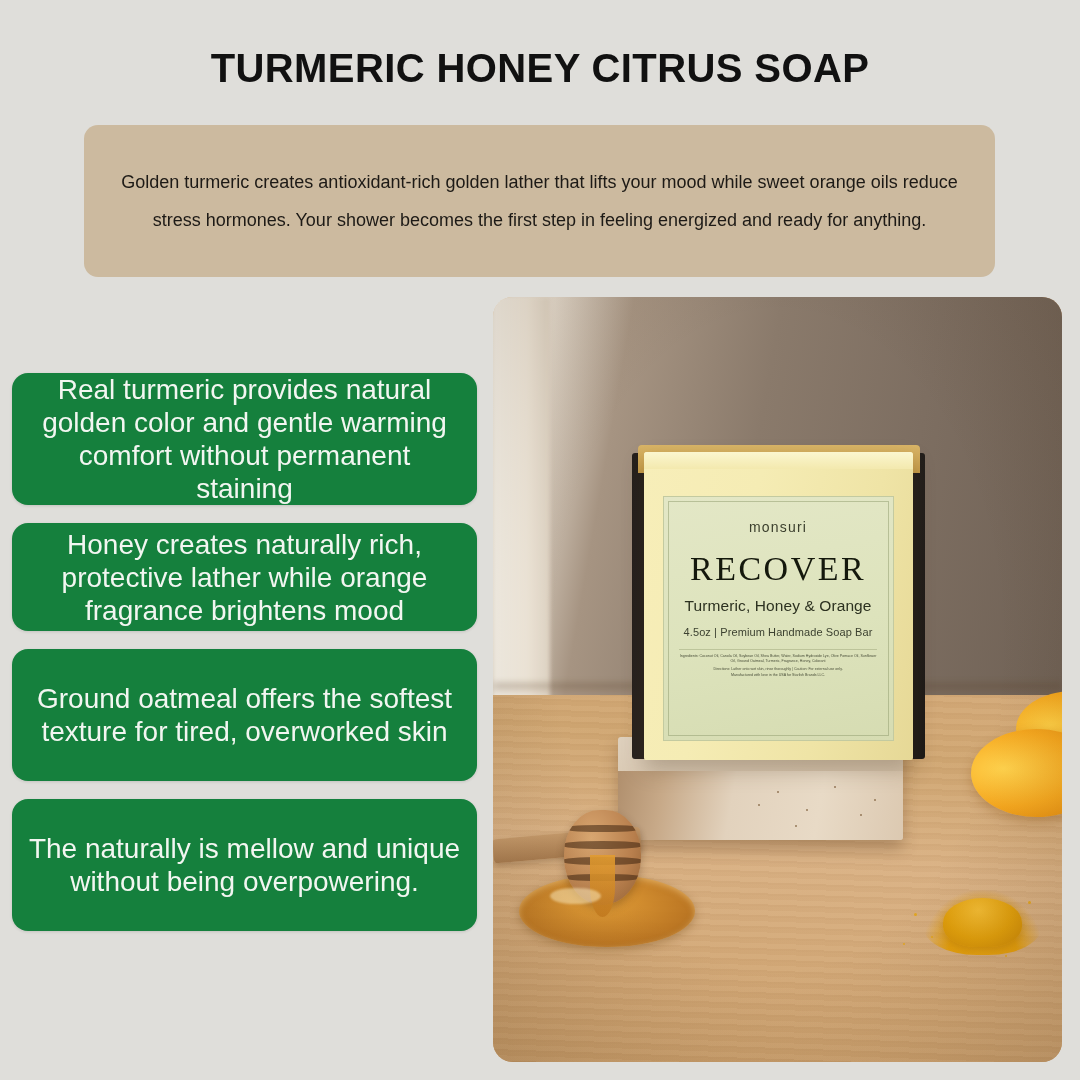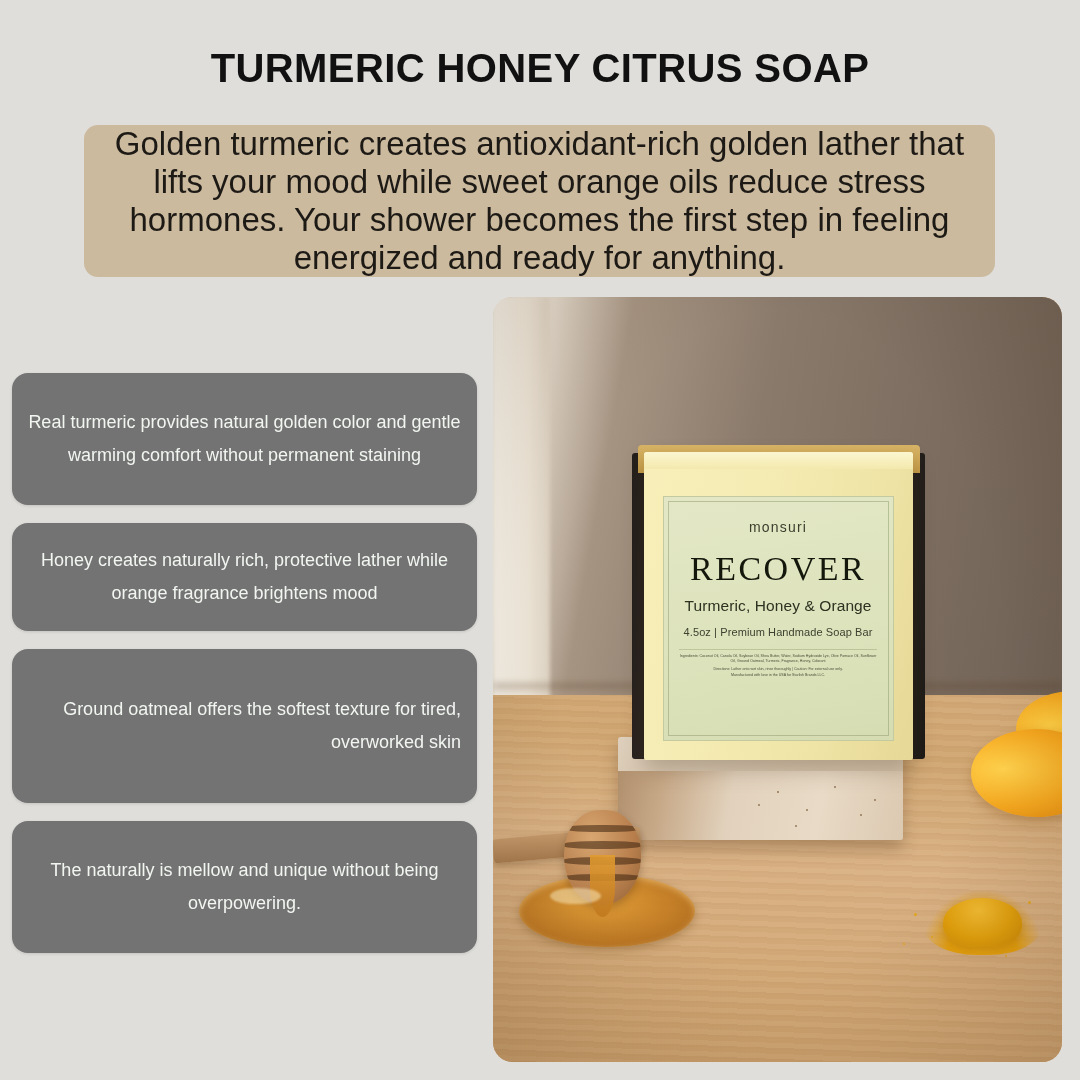--- a/index.html
+++ b/index.html
@@ -20,36 +20,36 @@
   }
 
   
   .desc-panel {
     position:absolute; left:84px; top:125px; width:911px; height:152px;
     background:#ccba9f; border-radius:14px;
     display:flex; align-items:center; justify-content:center;
     padding:10px 26px;
   }
   .desc-text {
-    font-size:33px; line-height:38px; color:#1d1a16;
+    font-size:18px; line-height:38px; color:#1d1a16;
     text-align:center; font-weight:400;
   }
 
   
   .cards { position:absolute; left:12px; top:373px; width:465px; }
   .card {
-    width:465px; background:#737373; border-radius:16px;
+    width:465px; background:#15803d; border-radius:16px;
     color:#f2f6f1; display:flex; align-items:center; justify-content:center;
     text-align:center; padding:14px 16px; margin-bottom:18px;
-    font-size:18px; line-height:33px;
+    font-size:28px; line-height:33px;
     box-shadow:0 1px 3px rgba(0,0,0,.12);
   }
   .card.c1 { height:132px; }
   .card.c2 { height:108px; }
-  .card.c3 { height:154px;text-align:right; }
+  .card.c3 { height:132px; }
   .card.c4 { height:132px; margin-bottom:0; }
 
   
   .photo {
     position:absolute; left:493px; top:297px; width:569px; height:765px;
     border-radius:20px; overflow:hidden;
     background:#c49a6c;
   }
   
   .wall {

